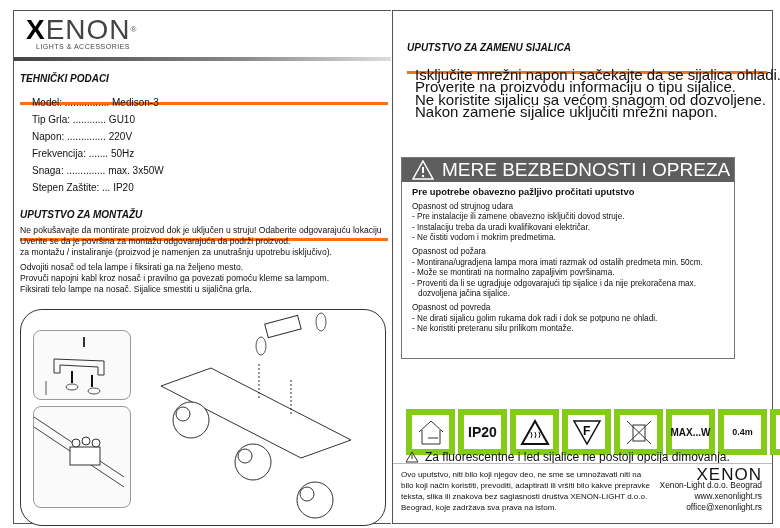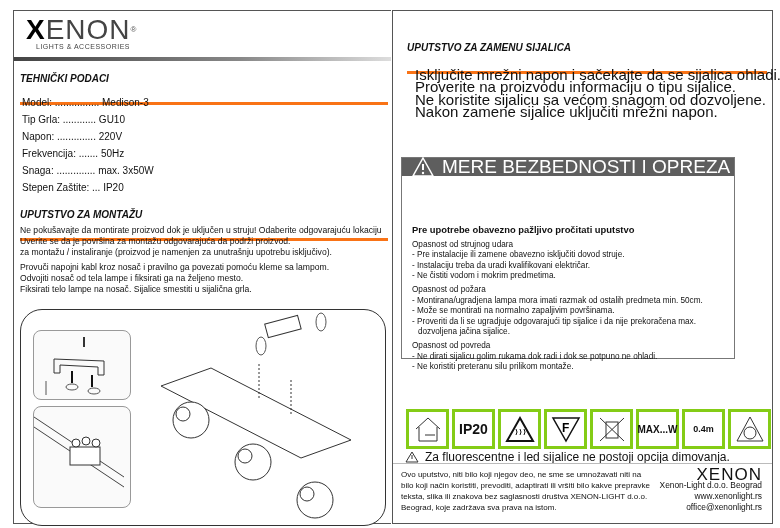--- a/index.html
+++ b/index.html
@@ -8,33 +8,33 @@
   #left{left:13px;top:10px;width:377px;height:512px;border-right:none;}
   #right{left:392px;top:10px;width:379px;height:512px;}
   .logo{position:absolute;left:12px;top:4px;}
   .logo-main{font-size:28px;letter-spacing:1px;color:#222;line-height:30px;}
   .logo-main b{font-weight:900;color:#000;}
   .logo-main span{font-weight:400;color:#444;}
   .logo-reg{font-size:8px;vertical-align:top;color:#555;}
   .logo-sub{font-size:7px;color:#444;letter-spacing:.5px;margin-left:10px;margin-top:-2px;}
   .logo-bar{position:absolute;left:0;top:46px;width:377px;height:4px;background:linear-gradient(90deg,#444,#888 60%,#ddd);}
   .sec-title{position:absolute;font-size:10px;font-weight:bold;font-style:italic;color:#111;border-bottom:3px solid #f97316;padding-bottom:18px;}
-  .specs{position:absolute;left:8px;top:83px;font-size:10px;line-height:17px;}
+  .specs{position:absolute;left:18px;top:83px;font-size:10px;line-height:17px;}
   .specs div{white-space:nowrap;}
   .para{position:absolute;font-size:8.6px;line-height:11.2px;white-space:nowrap;}
   .illus{position:absolute;left:6px;top:298px;width:364px;height:215px;border:1.5px solid #333;border-radius:22px;background:#fff;}
   .inset{position:absolute;border:1px solid #999;border-radius:8px;background:#fafafa;}
   .repl{position:absolute;left:22px;top:58px;font-size:15px;line-height:12.4px;white-space:nowrap;}
   .warnbox{position:absolute;left:8px;top:146px;width:332px;height:200px;border:1px solid #777;}
-  .warnhead{height:18px;background:#5e5e5e;color:#fff;font-size:19px;display:flex;align-items:center;padding-left:10px;gap:8px;}
-  .warnbody{padding:5px 10px;font-size:8.2px;line-height:10.6px;margin-top:44px;}
+  .warnhead{height:24px;background:#5e5e5e;color:#fff;font-size:19px;display:flex;align-items:center;padding-left:10px;gap:8px;}
+  .warnbody{padding:5px 10px;font-size:8.2px;line-height:10.6px;}
   .warnbody .lead{font-weight:bold;font-size:9.4px;margin-bottom:4px;}
   .warnbody .grp{margin-bottom:3px;}
   .icons{position:absolute;left:13px;top:398px;display:flex;gap:3px;}
-  .ic{width:37px;height:34px;border:3px solid #84cc16;display:flex;align-items:center;justify-content:center;font-weight:bold;font-size:14px;background:#fff;}
+  .ic{width:37px;height:34px;border:6px solid #84cc16;display:flex;align-items:center;justify-content:center;font-weight:bold;font-size:14px;background:#fff;}
   .dimnote{position:absolute;left:12px;top:439px;font-size:12px;display:flex;align-items:center;gap:6px;}
   .hr{position:absolute;left:0;width:379px;height:1px;background:#bbb;}
   .legal{position:absolute;left:8px;top:458px;font-size:8px;line-height:11px;white-space:nowrap;}
   .company{position:absolute;right:10px;top:458px;font-size:8.4px;line-height:11px;text-align:right;}
   .company .mini{font-size:17px;letter-spacing:1px;}
 </style>
 </head>
 <body>
 
 <div id="left" class="panel">
@@ -54,22 +54,22 @@
     <div>Stepen Zaštite: ... IP20</div>
   </div>
 
   <div class="sec-title" style="left:6px;top:198px;width:368px;">UPUTSTVO ZA MONTAŽU</div>
   <div class="para" style="left:6px;top:214px;">
     <div>Ne pokušavajte da montirate proizvod dok je uključen u struju! Odaberite odgovarajuću lokaciju</div>
     <div>Uverite se da je površina za montažu odgovarajuća da podrži proizvod.</div>
     <div>za montažu / instaliranje (proizvod je namenjen za unutrašnju upotrebu isključivo).</div>
   </div>
   <div class="para" style="left:6px;top:251px;">
+    <div>Odvojiti nosač od tela lampe i fiksirati ga na željeno mesto.</div>
     <div>Provuči napojni kabl kroz nosač i pravilno ga povezati pomoću kleme sa lampom.</div>
-    <div>Odvojiti nosač od tela lampe i fiksirati ga na željeno mesto.</div>
     <div>Fiksirati telo lampe na nosač. Sijalice smestiti u sijalična grla.</div>
   </div>
 
   <div class="illus">
     <div class="inset" style="left:12px;top:20px;width:96px;height:68px;">
       <svg width="96" height="68">
         <path d="M20 28 L70 30 L70 44 L64 44 L64 36 L26 34 L26 42 L20 42 Z" fill="none" stroke="#333" stroke-width="1"></path>
         <line x1="50" y1="6" x2="50" y2="16" stroke="#333" stroke-width="2"></line>
         <line x1="38" y1="40" x2="38" y2="52" stroke="#111" stroke-width="2"></line>
         <line x1="58" y1="44" x2="58" y2="56" stroke="#111" stroke-width="2"></line>

